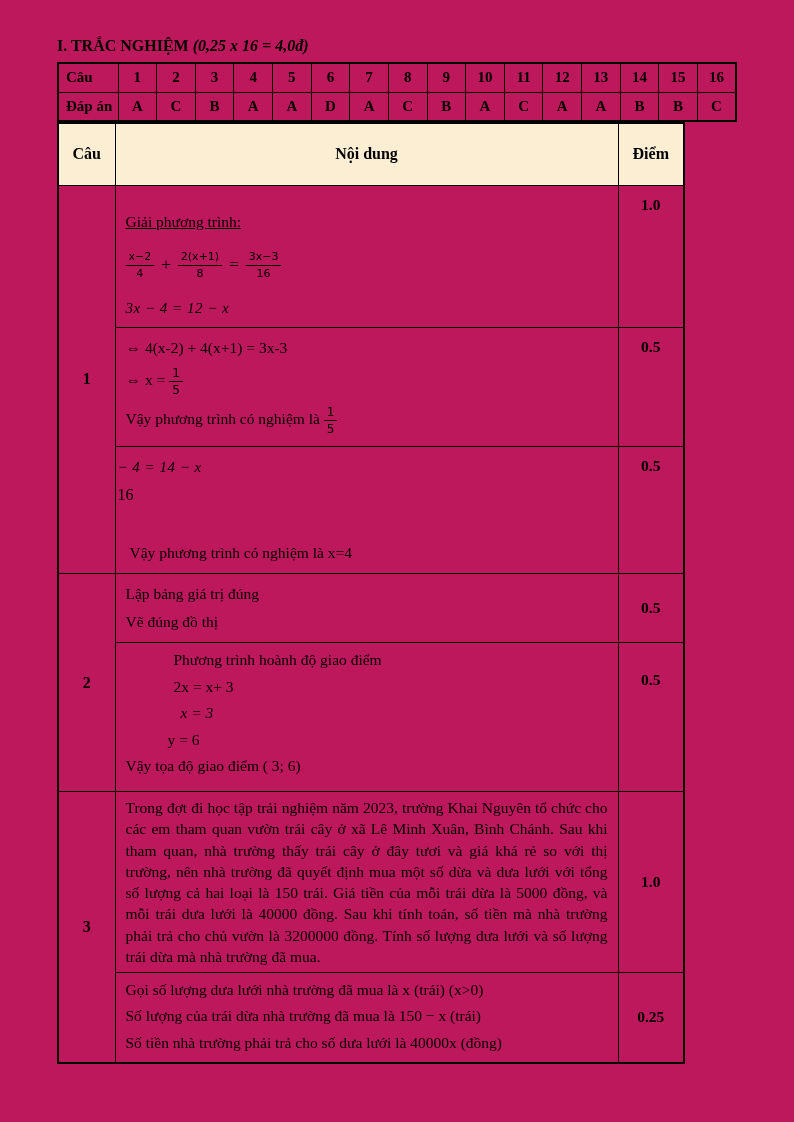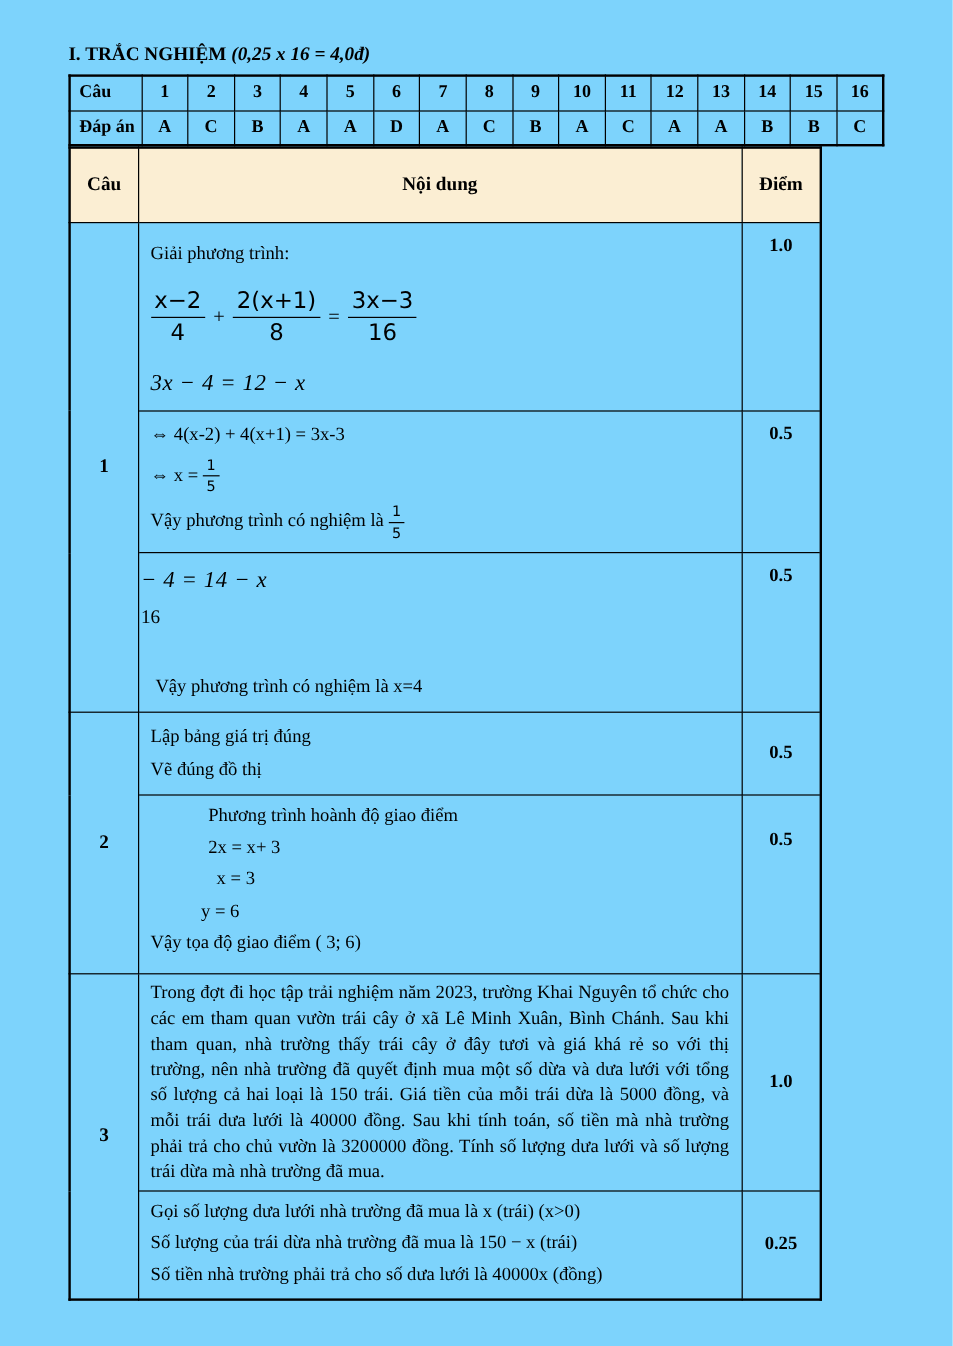--- a/index.html
+++ b/index.html
@@ -1,21 +1,21 @@
 <!DOCTYPE html>
 <html><head>
 <meta charset="utf-8">
 <style>
   * { box-sizing: border-box; }
   html, body { margin: 0; padding: 0; background: #ffffff; }
   .page {
     width: 794px; height: 1122px;
     padding: 36px 57px 0 57px;
     font-family: "Liberation Serif", serif;
-    color: #000; background: #7dd3fc;
+    color: #000; background: #be185d;
     position: relative;
   }
   .sec-title {
     font-size: 16px; font-weight: bold; line-height: 20px;
     margin: 0 0 6px 0;
   }
   .sec-title .ital { font-style: italic; }
   .sec-title-2 { margin-top: 26px; margin-bottom: 7px; }
 
   table { border-collapse: collapse; }
@@ -41,36 +41,36 @@
     font-weight: bold; text-align: center; vertical-align: middle; font-size: 16px;
   }
   .content { vertical-align: top; padding: 2px 10px; font-size: 15.5px; }
   .score { font-weight: bold; text-align: center; font-size: 15.5px; }
   .score.top { vertical-align: top; padding-top: 10px; }
   .score.mid { vertical-align: middle; }
   .score.hi  { vertical-align: top; padding-top: 28px; }
 
   .line { margin: 7px 0; line-height: 1.35; }
   .mt8  { margin-top: 8px; }
-  .mt14 { margin-top: 14px; }
+  .mt14 { margin-top: 24px; text-decoration: underline; }
   .mt18 { margin-top: 18px; }
   .mt38 { margin-top: 38px; }
-  .math-ital { font-style: italic; font-size: 19px; letter-spacing: 0.5px; }
+  .math-ital { font-style: italic; font-size: 15px; letter-spacing: 0.5px; }
   .upright16 { font-size: 16px; }
 
   .ind48 { padding-left: 48px; }
-  .ind55 { padding-left: 55px; }
+  .ind55 { padding-left: 55px; font-style: italic; }
   .ind42 { padding-left: 42px; }
 
   .tight { padding-left: 2px; }
   .tight .vay { padding-left: 12px; }
 
   .frac {
     display: inline-block; vertical-align: middle; text-align: center;
-    font-family: "DejaVu Sans", sans-serif; font-size: 19px; line-height: 1.2;
+    font-family: "DejaVu Sans", sans-serif; font-size: 11px; line-height: 1.2;
   }
   .frac .fnum { display: block; border-bottom: 1.5px solid #000; padding: 0 3px 1px 3px; }
   .frac .fden { display: block; padding-top: 1px; }
   .frac.small { font-size: 12px; }
   .op { display: inline-block; margin: 0 7px; font-size: 17px; vertical-align: middle; }
 
   .para { text-align: justify; line-height: 1.37; margin: 3px 0; }
   .steps .line { line-height: 1.45; margin: 4px 0; }
 </style>
 </head>

